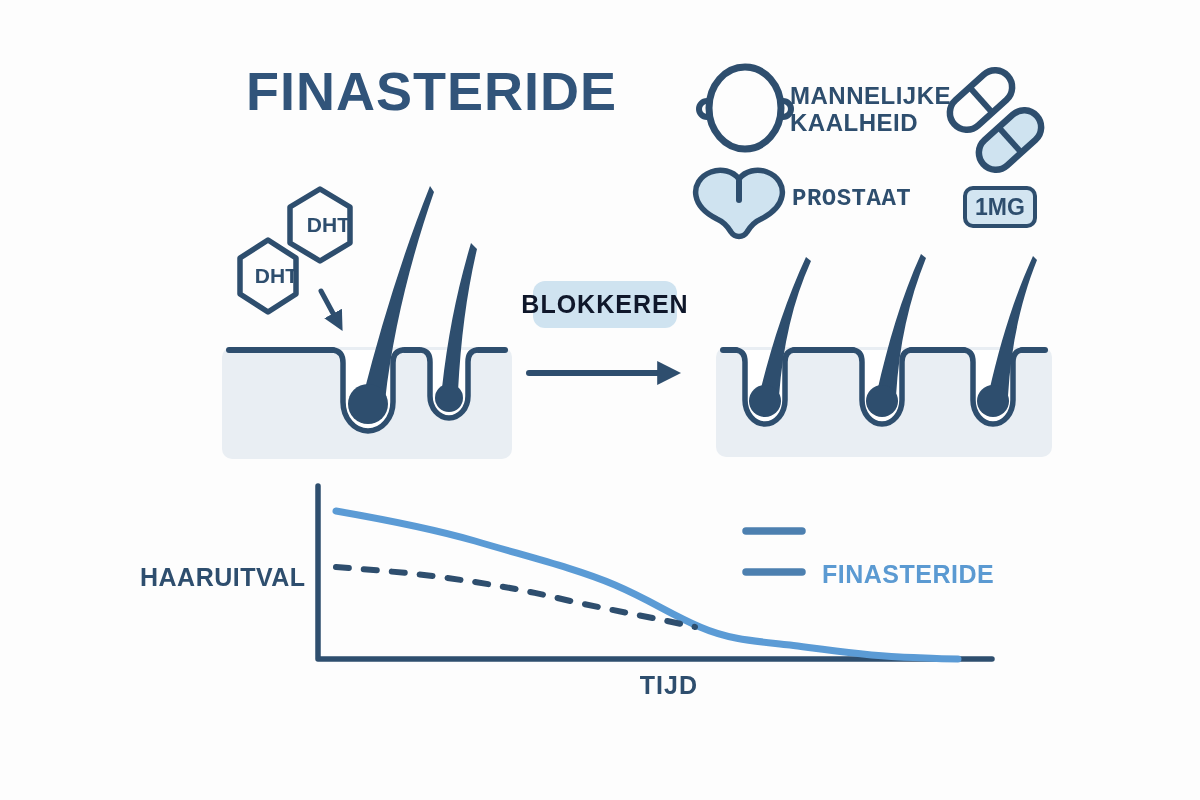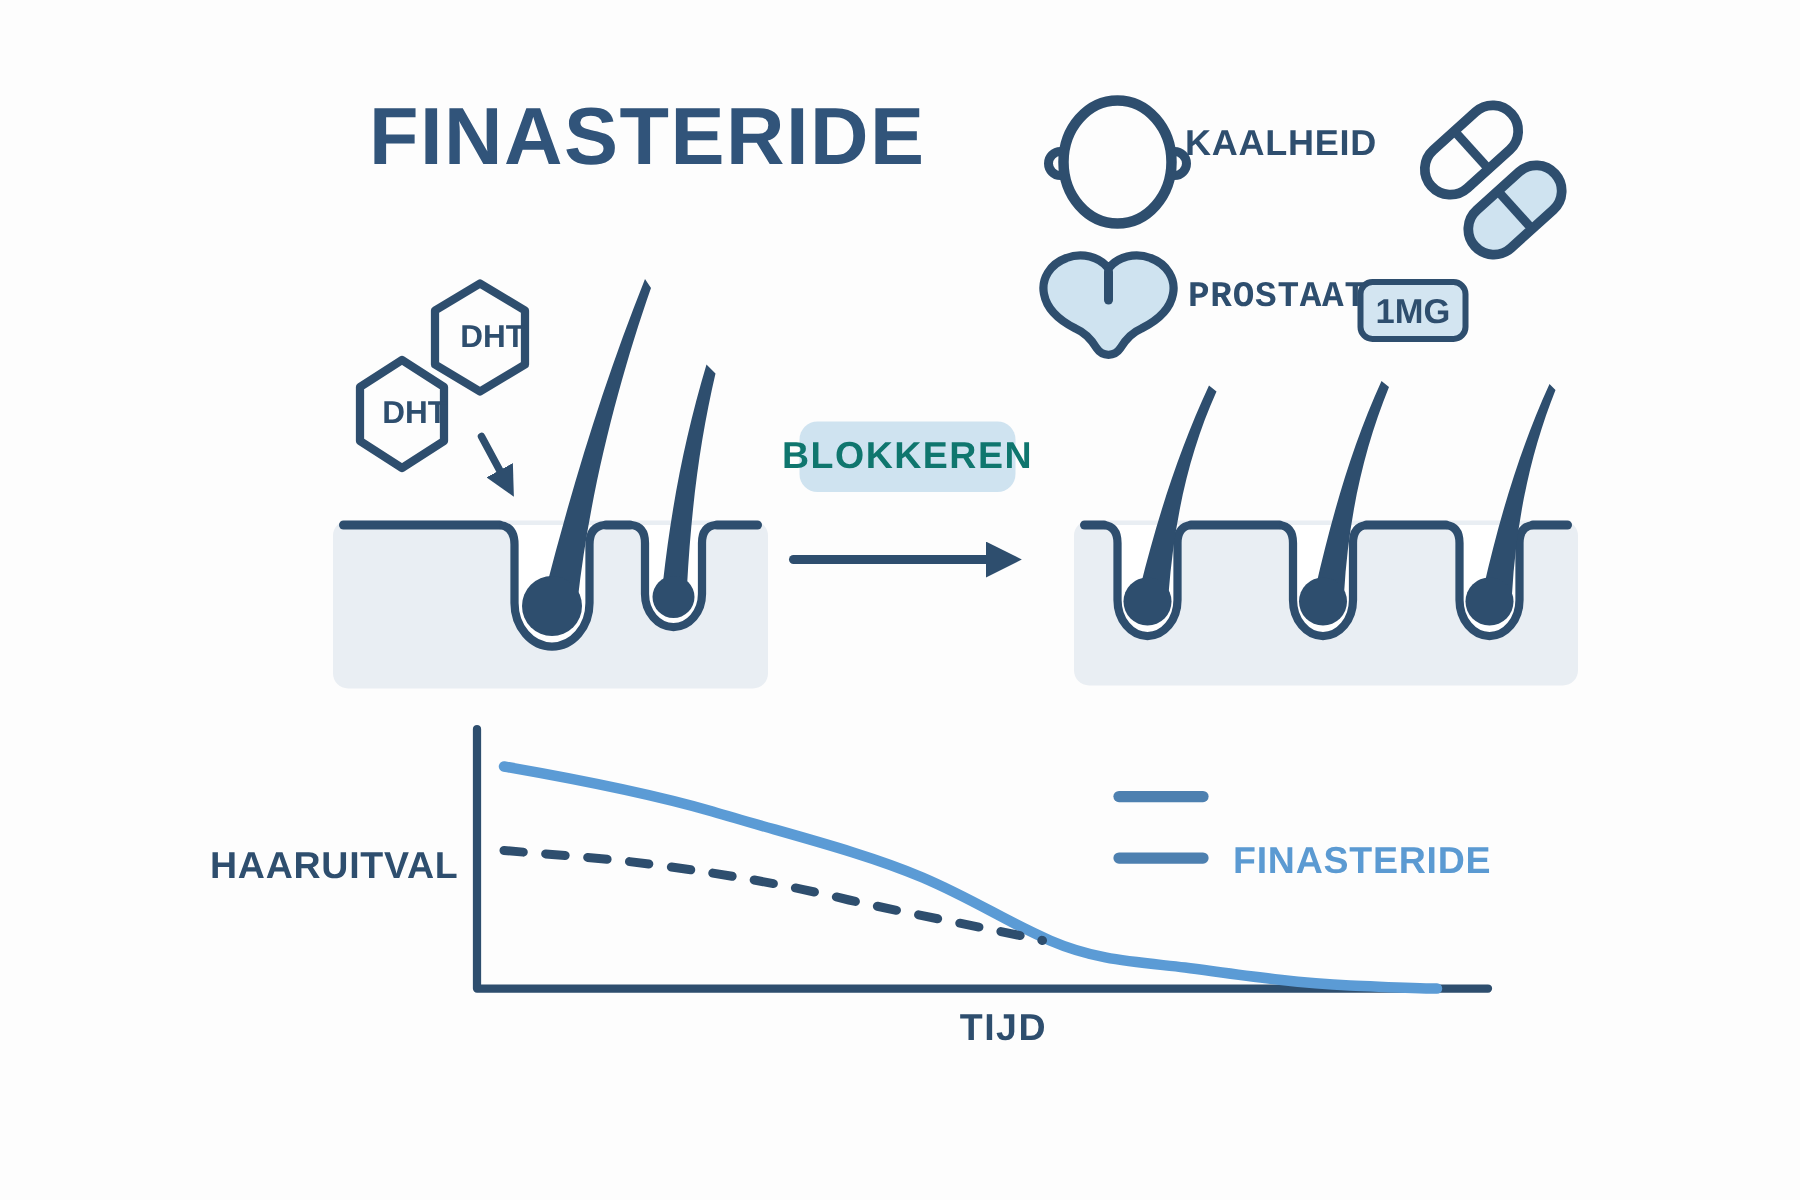--- a/index.html
+++ b/index.html
@@ -8,30 +8,30 @@
     font-family:"Liberation Sans",sans-serif;overflow:hidden;
     -webkit-font-smoothing:antialiased;
   }
   .abs{position:absolute;}
   svg{position:absolute;left:0;top:0;}
   .txt{color:#2e4e6e;font-weight:bold;}
   .title{left:246px;top:60px;font-size:54px;letter-spacing:1px;color:#31547a;font-weight:bold;}
   .male-label{left:790px;top:82px;font-size:24px;line-height:27px;letter-spacing:.5px;}
   .prostaat-label{left:792px;top:185px;font-size:24px;letter-spacing:.5px;font-family:Liberation Mono, monospace;}
   .badge-1mg{
-    left:905px;top:186px;width:74px;height:42px;box-sizing:border-box;
+    left:963px;top:186px;width:74px;height:42px;box-sizing:border-box;
     background:#d3e5f1;border:4px solid #2e4e6e;border-radius:10px;
     display:flex;align-items:center;justify-content:center;
     font-size:23px;font-weight:bold;color:#2e4e6e;
   }
   .badge-blok{
     left:533px;top:281px;width:144px;height:47px;
     background:#cfe3f0;border-radius:12px;
     display:flex;align-items:center;justify-content:center;
-    font-size:25px;font-weight:bold;color:#0f766e;letter-spacing:1px;
+    font-size:25px;font-weight:bold;color:#0f172a;letter-spacing:1px;
   }
   .dht{width:60px;text-align:right;font-size:21px;font-weight:bold;color:#2e4e6e;}
   .dht1{left:290px;top:213px;}
   .dht2{left:238px;top:264px;}
   .haaruitval{left:140px;top:563px;width:165px;text-align:center;font-size:25px;letter-spacing:.5px;}
   .tijd{left:598px;top:671px;width:100px;text-align:right;font-size:25px;letter-spacing:1px;}
   .legend-label{font-size:25px;font-weight:bold;letter-spacing:.5px;}
   .legend-min{left:822px;top:519px;color:#3d7ab8;}
   .legend-fin{left:822px;top:560px;color:#5b9ad2;}
   .caption{left:0;top:705px;width:1200px;text-align:center;font-size:28px;letter-spacing:.2px;}
@@ -123,20 +123,21 @@
       <path fill="none" stroke="#5b9bd5" stroke-width="7" stroke-linecap="round" d="M 336,511 C 382,519 430,528 475,541 C 525,556 575,568 615,585 C 650,600 670,614 700,627 C 730,640 755,641 790,645 C 828,650 860,655 900,657 C 925,658 940,659 958,659"></path>
       <path fill="none" stroke="#2e4e6e" stroke-width="6" stroke-linecap="round" stroke-dasharray="13 15" d="M 336,567 C 370,570 405,572 440,577 C 485,583 525,590 566,600 C 610,610 655,618 695,627"></path>
       <line x1="746" y1="531" x2="802" y2="531" stroke="#4d80b0" stroke-width="7.5" stroke-linecap="round"></line>
       <line x1="746" y1="572" x2="802" y2="572" stroke="#4d80b0" stroke-width="7.5" stroke-linecap="round"></line>
     </g>
   </svg>
 
   <div class="abs title">FINASTERIDE</div>
 
   <div class="abs txt male-label">
+    <div>MANNELIJKE</div>
     <div>KAALHEID</div>
   </div>
 
   <div class="abs txt prostaat-label">PROSTAAT</div>
 
   <div class="abs badge-1mg">
     <span>1MG</span>
   </div>
 
   <div class="abs dht dht1">DHT</div>

